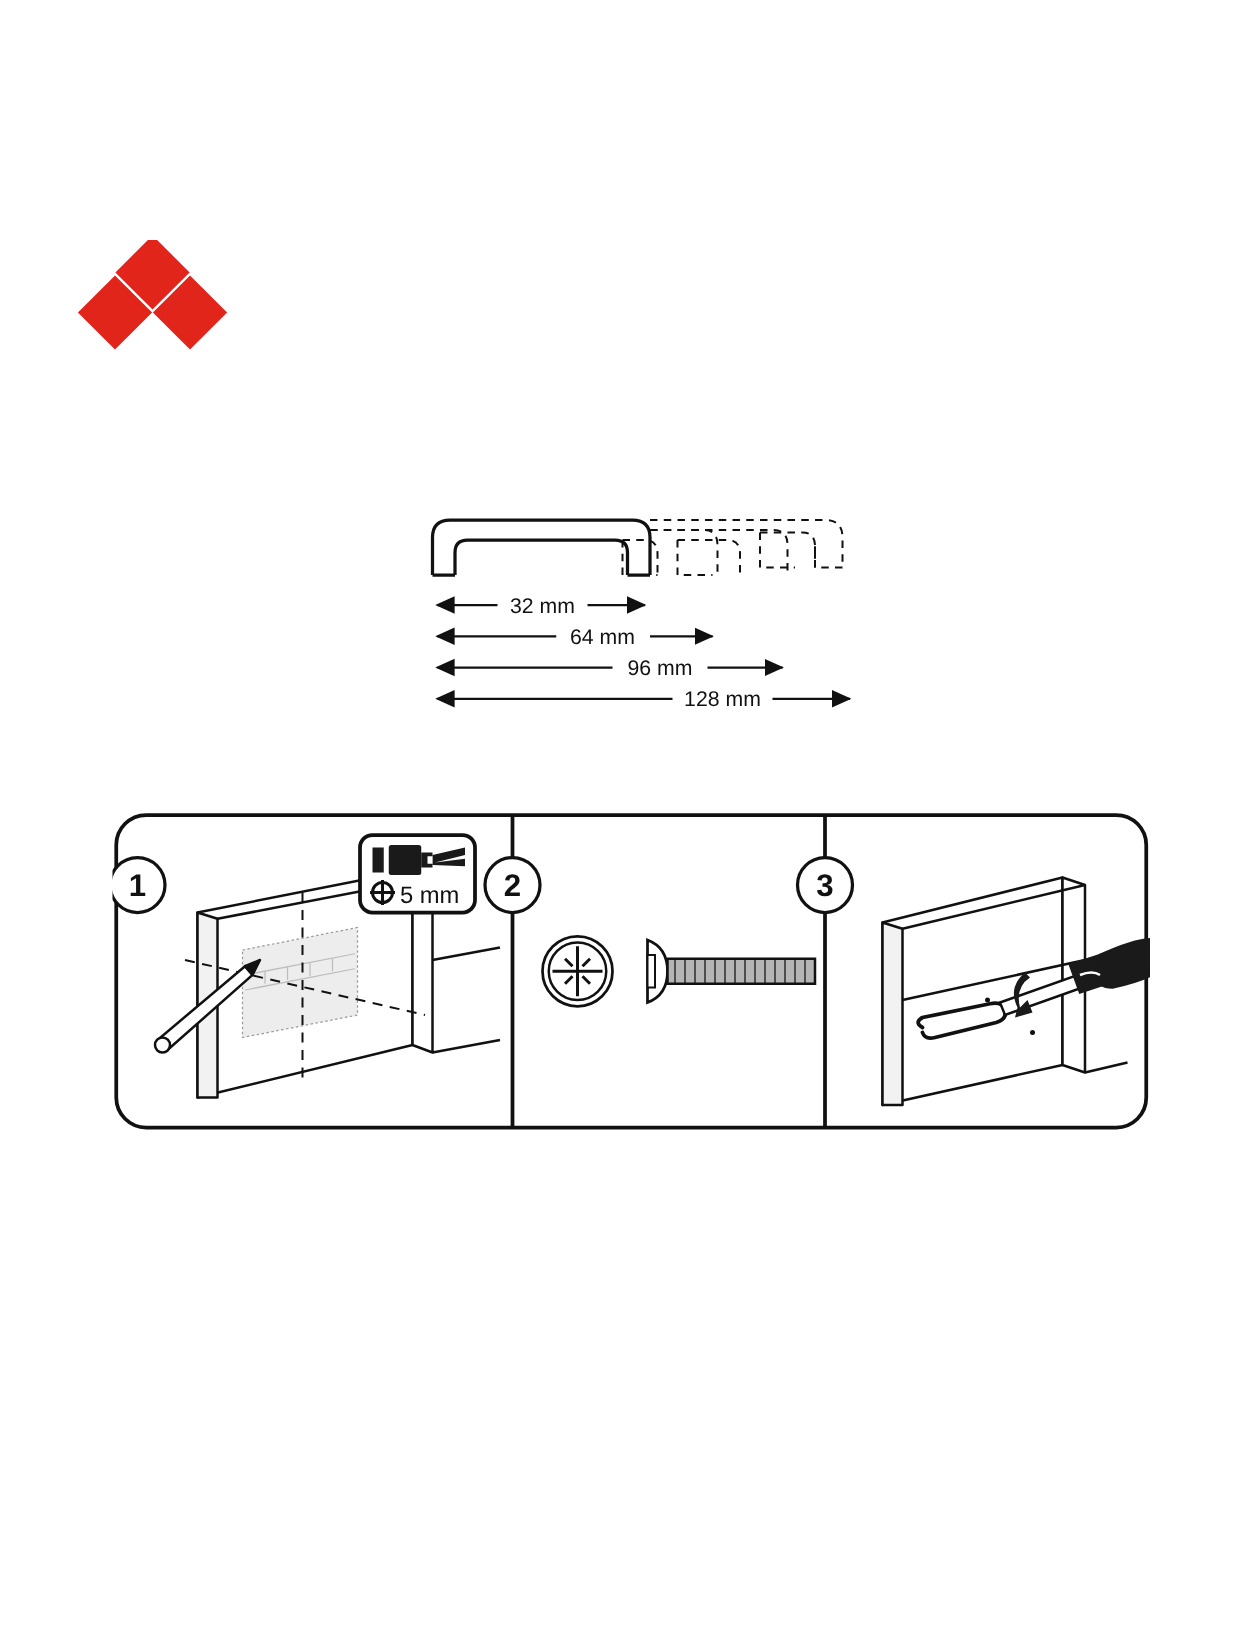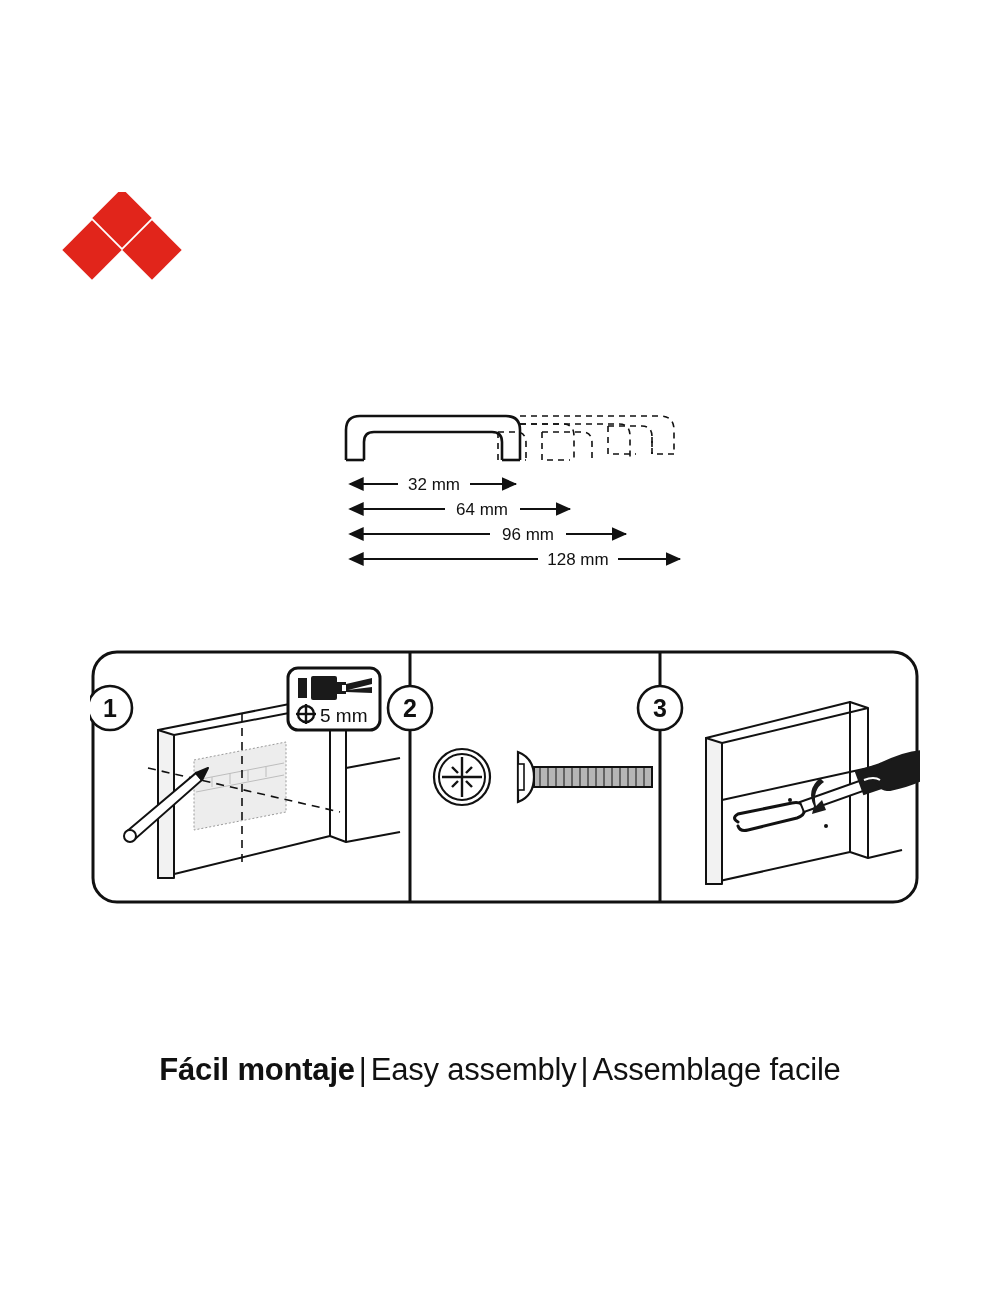--- a/index.html
+++ b/index.html
@@ -252,17 +252,14 @@
         <circle cx="320" cy="68" r="22" fill="#ffffff" stroke="#111" stroke-width="2.6"></circle>
         <text x="320" y="77" text-anchor="middle" font-family="'Liberation Sans', sans-serif" font-size="25" font-weight="bold" fill="#111">2</text>
       </g>
       <g>
         <circle cx="570" cy="68" r="22" fill="#ffffff" stroke="#111" stroke-width="2.6"></circle>
         <text x="570" y="77" text-anchor="middle" font-family="'Liberation Sans', sans-serif" font-size="25" font-weight="bold" fill="#111">3</text>
       </g>
     </svg>
   </div>
 
-  <div id="caption-bar">
-    <span class="cap-bold">Fácil montaje</span><span class="cap-sep">|</span><span class="cap-reg">Easy assembly</span><span class="cap-sep">|</span><span class="cap-reg">Assemblage facile</span>
-  </div>
 
 </div>
 
 </body></html>

